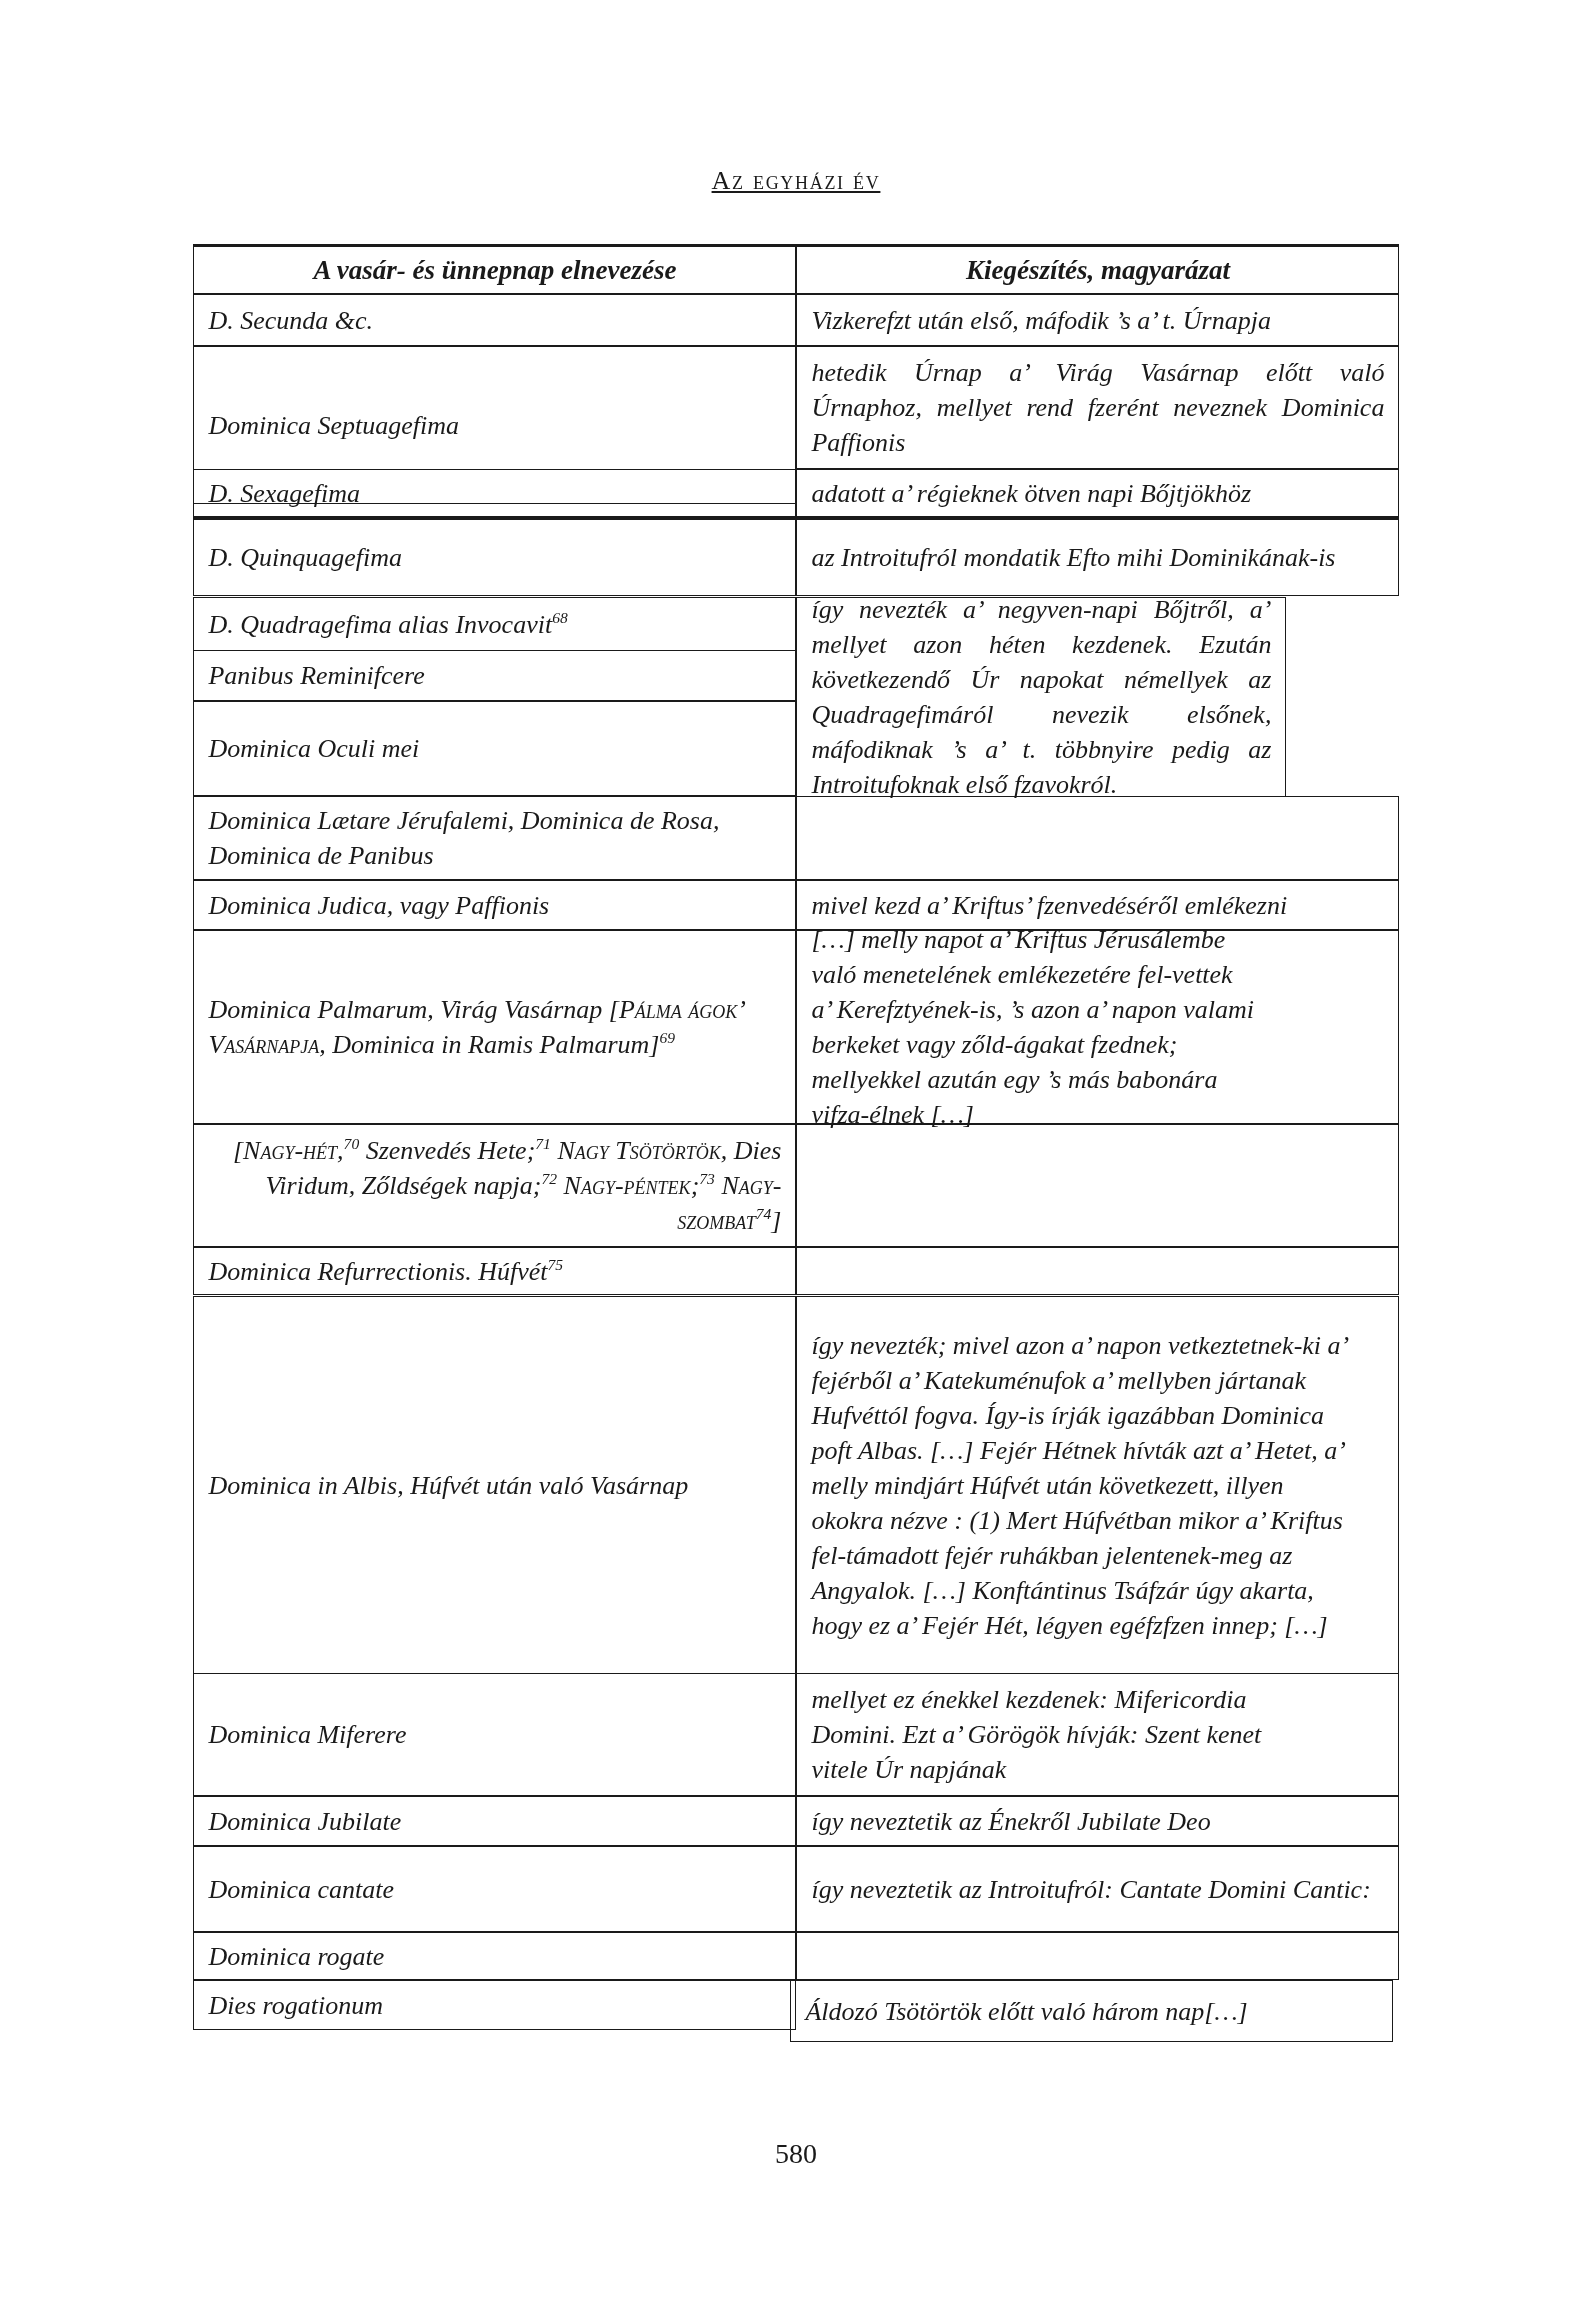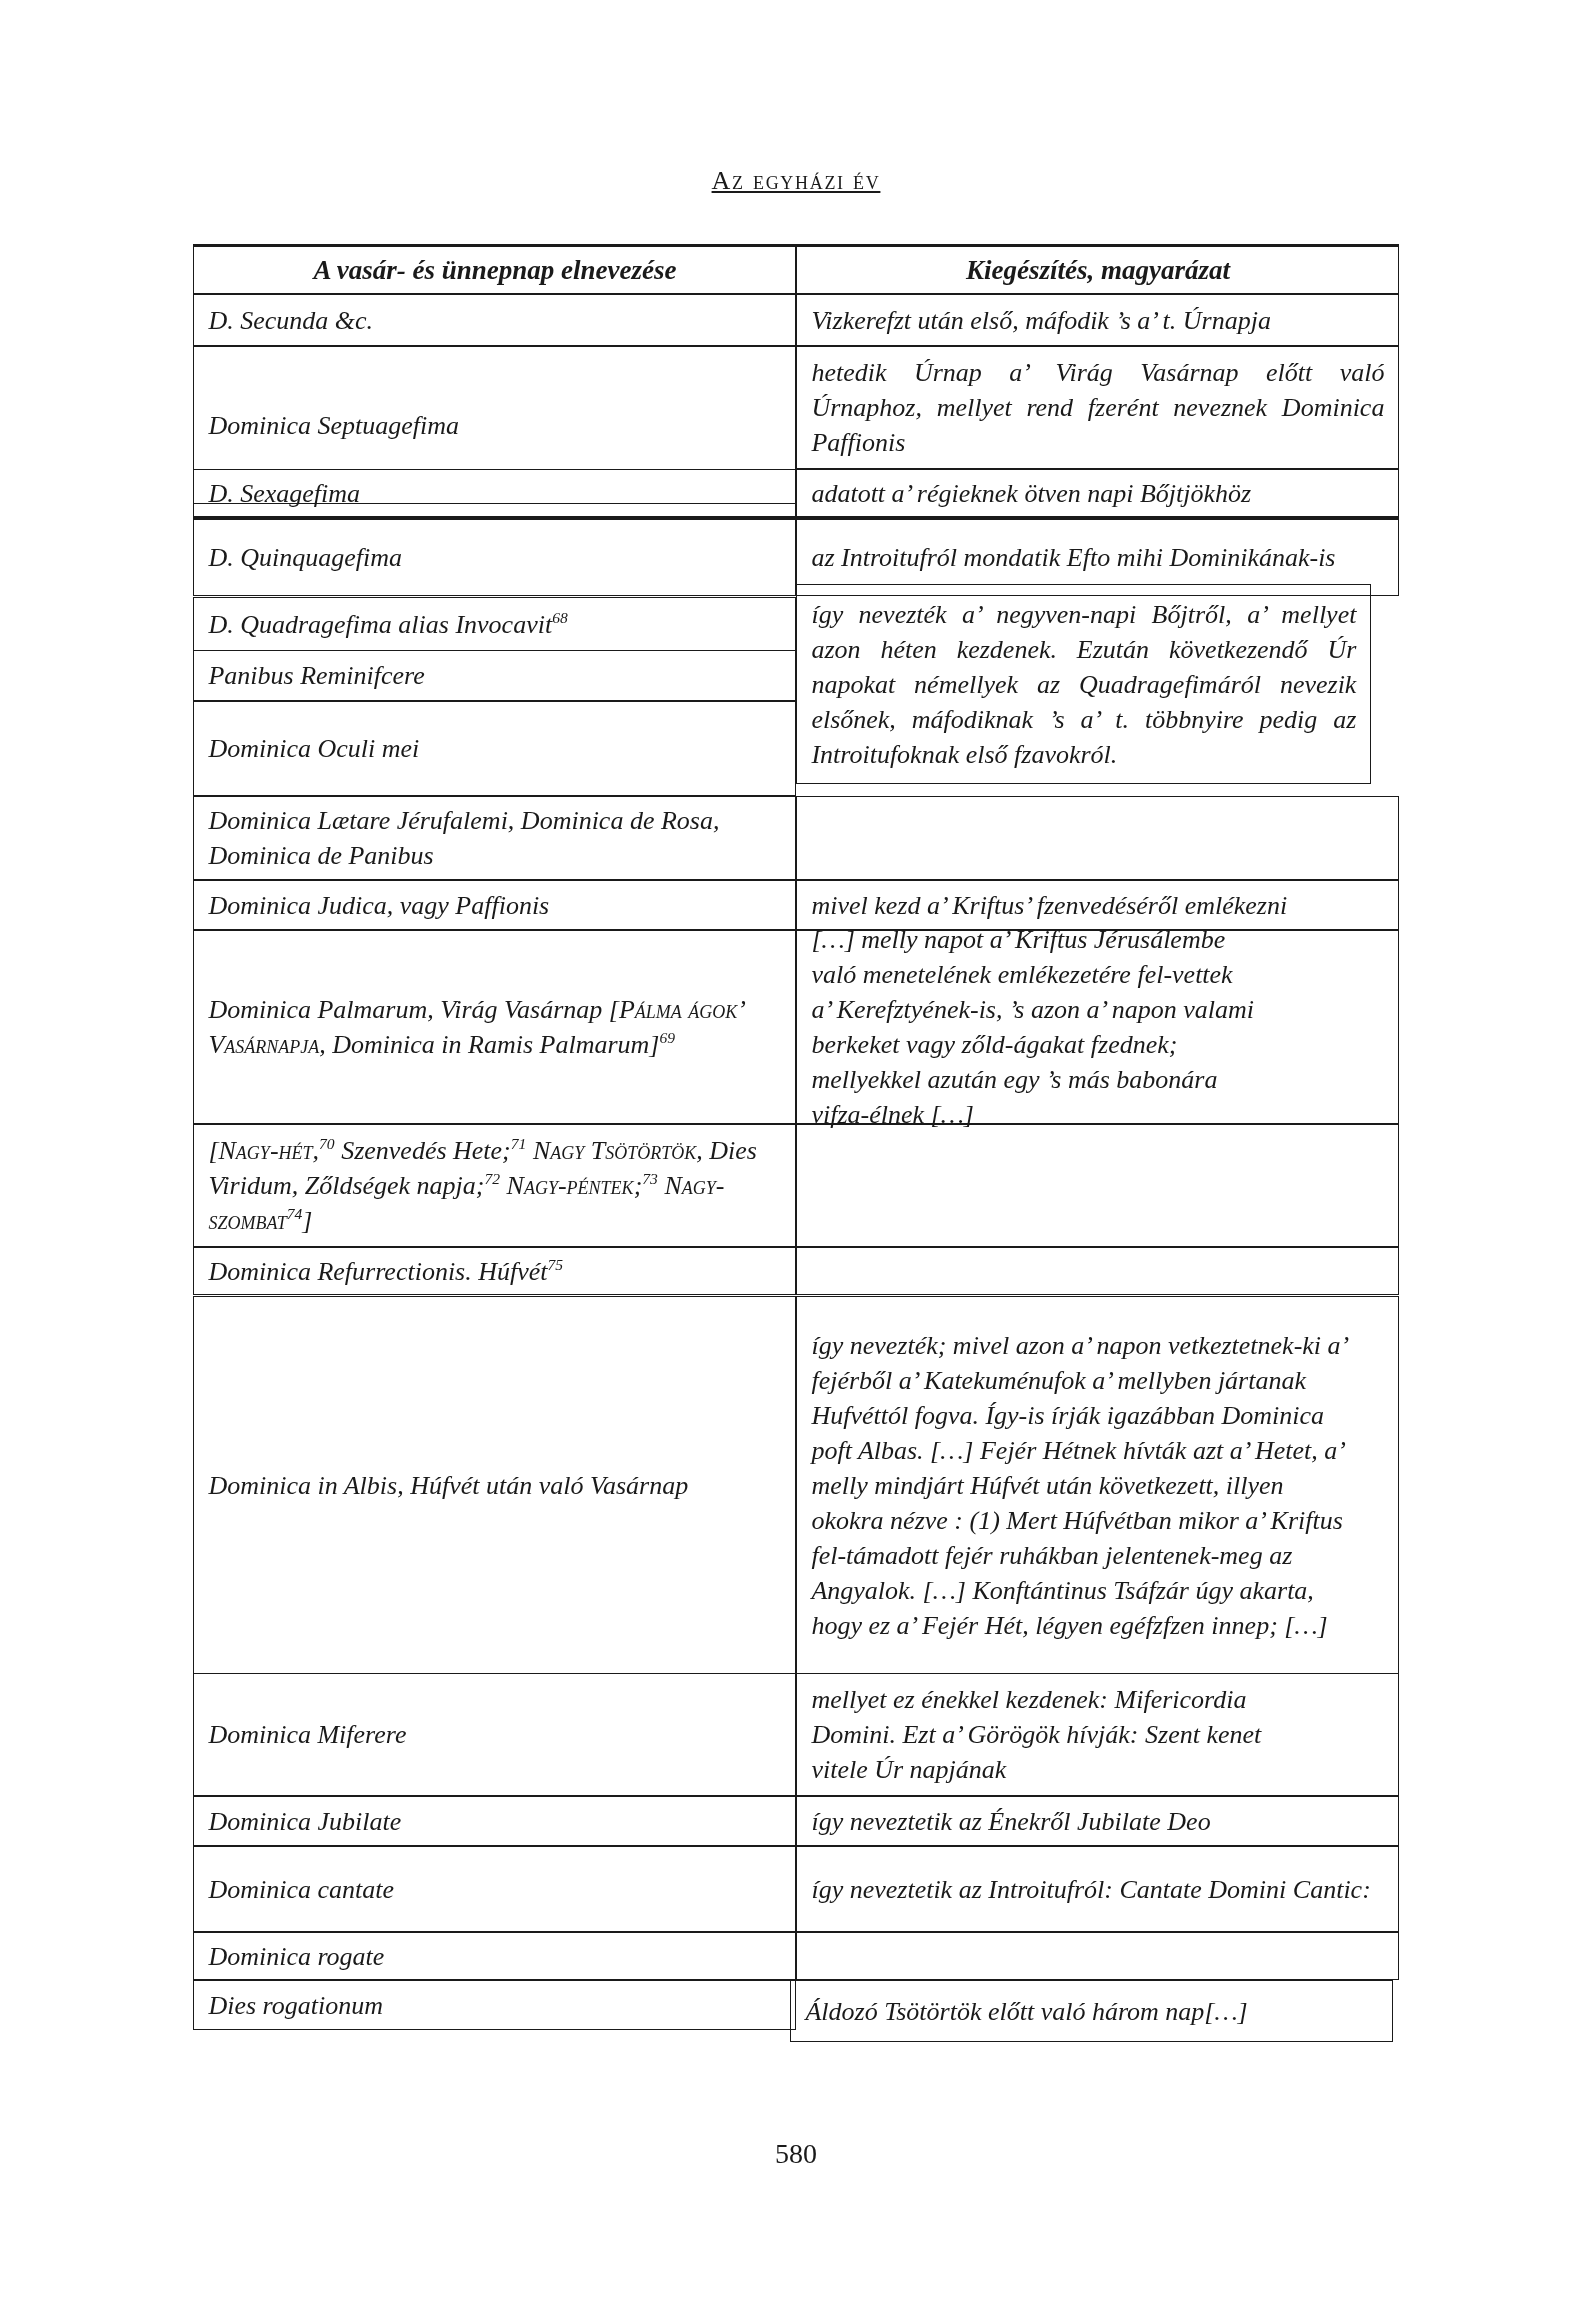--- a/index.html
+++ b/index.html
@@ -64,21 +64,21 @@
 
   <div class="cell" style="left:0;top:353px;width:603px;height:54px;">
       <span><span>D. Quadragefima alias Invocavit</span><sup>68</sup></span>
     </div>
   <div class="cell" style="left:0;top:406px;width:603px;height:51px;">
       <span>Panibus Reminifcere</span>
     </div>
   <div class="cell" style="left:0;top:457px;width:603px;height:95px;">
       <span>Dominica Oculi mei</span>
     </div>
-  <div class="cell right" style="left:603px;top:340px;width:575px;height:200px;">
+  <div class="cell right" style="left:603px;top:353px;width:490px;height:200px;">
       <span>így nevezték a’ negyven-napi Bőjtről, a’ mellyet azon héten kezdenek. Ezután következendő Úr napokat némellyek az Quadragefimáról nevezik elsőnek, máfodiknak ’s a’ t. többnyire pedig az Introitufoknak első fzavokról.</span>
     </div>
 
   <div class="cell" style="left:0;top:552px;width:603px;height:84px;">
       <span>Dominica Lætare Jérufalemi, Dominica de Rosa, Dominica de Panibus</span>
     </div>
   <div class="cell" style="left:603px;top:552px;width:603px;height:84px;">
       <span></span>
     </div>
 
@@ -89,21 +89,21 @@
       <span>mivel kezd a’ Kriftus’ fzenvedéséről emlékezni</span>
     </div>
 
   <div class="cell" style="left:0;top:686px;width:603px;height:194px;">
       <span><span>Dominica Palmarum, Virág Vasárnap [</span><span class="sc">Pálma ágok’ Vasárnapja</span><span>, Dominica in Ramis Palmarum]</span><sup>69</sup></span>
     </div>
   <div class="cell" style="left:603px;top:686px;width:603px;height:194px;">
       <span style="padding-right:130px;box-sizing:border-box;">[…] melly napot a’ Kriftus Jérusálembe való menetelének emlékezetére fel-vettek a’ Kerefztyének-is, ’s azon a’ napon valami berkeket vagy zőld-ágakat fzednek; mellyekkel azután egy ’s más babonára vifza-élnek […]</span>
     </div>
 
-  <div class="cell" style="left:0;top:880px;width:603px;height:123px;">
+  <div class="cell" style="left:0;top:880px;width:603px;height:123px;text-align:right;">
       <span><span>[</span><span class="sc">Nagy-hét</span><span>,</span><sup>70</sup><span> Szenvedés Hete;</span><sup>71</sup><span> </span><span class="sc">Nagy Tsötörtök</span><span>, Dies Viridum, Zőldségek napja;</span><sup>72</sup><span> </span><span class="sc">Nagy-péntek</span><span>;</span><sup>73</sup><span> </span><span class="sc">Nagy-szombat</span><sup>74</sup><span>]</span></span>
     </div>
   <div class="cell" style="left:603px;top:880px;width:603px;height:123px;">
       <span></span>
     </div>
 
   <div class="cell" style="left:0;top:1003px;width:603px;height:48px;">
       <span><span>Dominica Refurrectionis. Húfvét</span><sup>75</sup></span>
     </div>
   <div class="cell" style="left:603px;top:1003px;width:603px;height:48px;">

